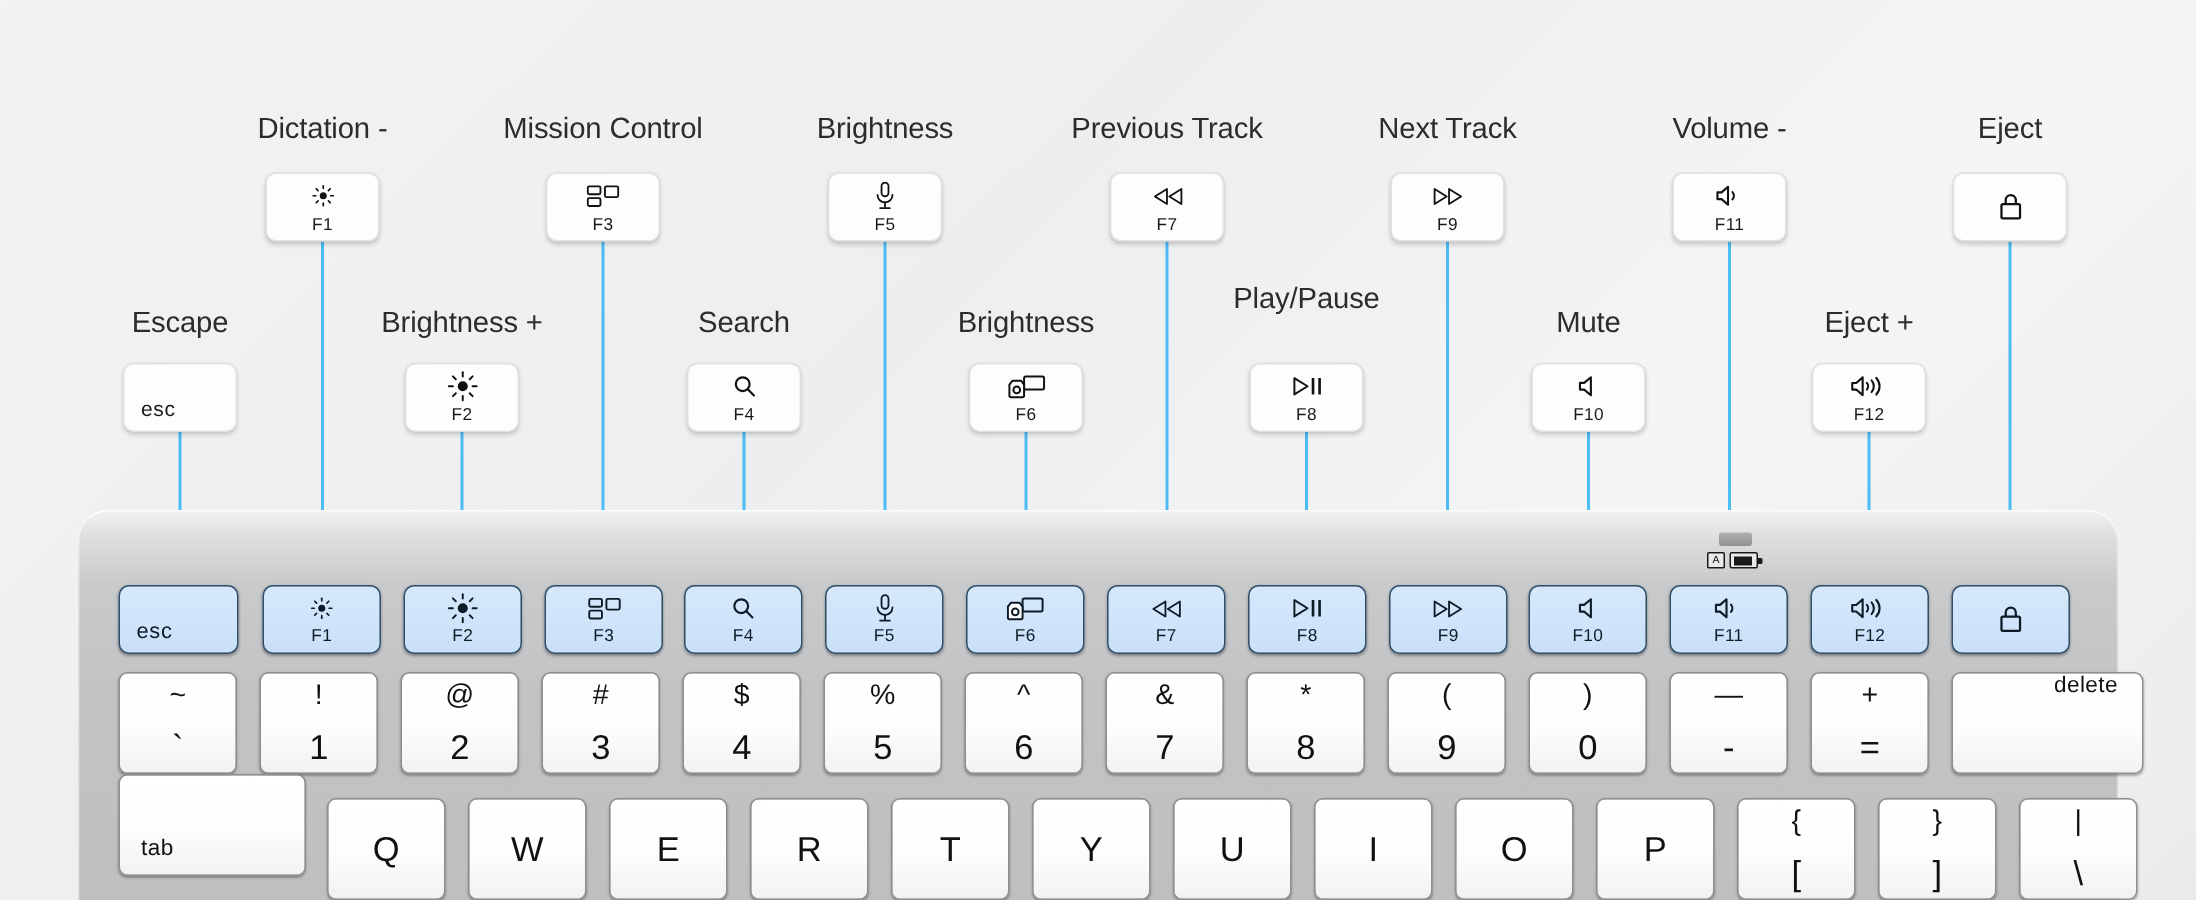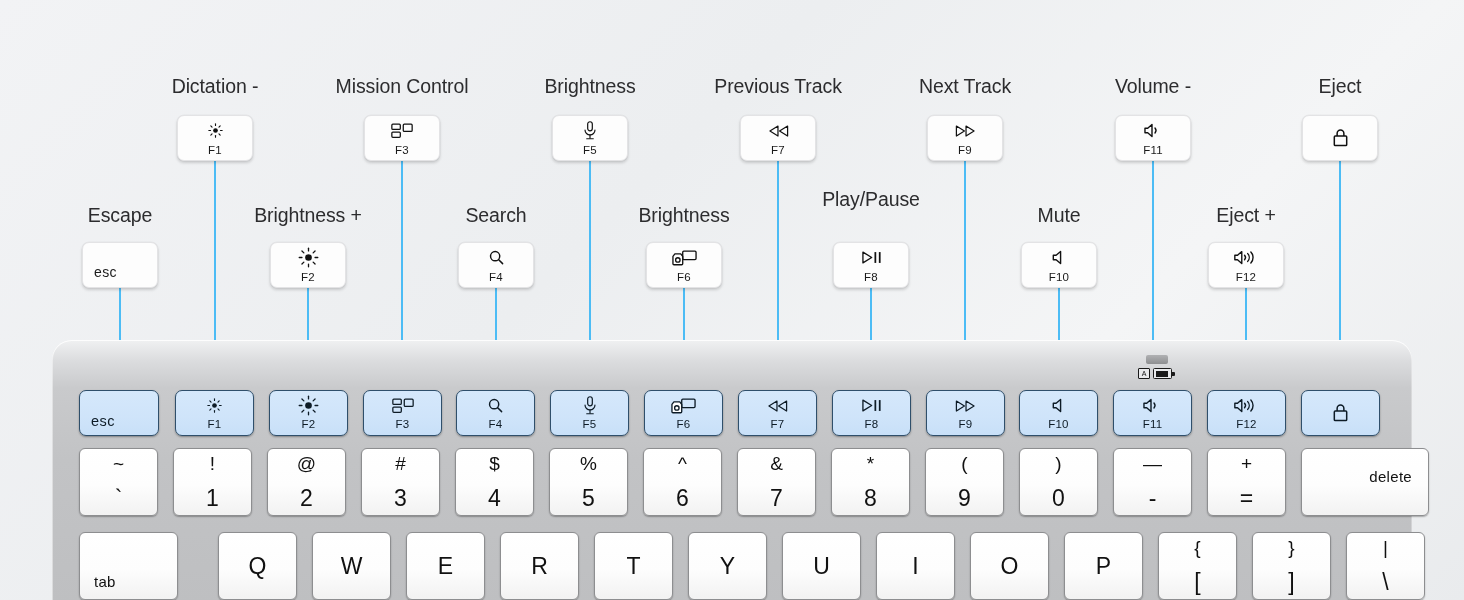--- a/index.html
+++ b/index.html
@@ -133,21 +133,21 @@
     font-size: 23px;
     line-height: 1;
     margin-top: 13px;
     height: 24px;
     display: flex; align-items: center;
   }
   .key .single { font-size: 23px; line-height: 1; }
 
   
   .key.word-r {
-    align-items: flex-end; justify-content: center;
+    align-items: flex-end; justify-content: flex-start;
     padding: 0 16px 11px 0;
   }
   .key.word-l {
     align-items: flex-start; justify-content: flex-end;
     padding: 0 0 10px 14px;
   }
   .key.word-r .wlabel, .key.word-l .wlabel {
     font-size: 15px; line-height: 1; letter-spacing: 0.3px;
   }
 
@@ -553,21 +553,21 @@
       </div>
       <div class="key" style="left: 1155px; top: 108px; width: 79px; height: 68px;">
         <span class="top">+</span>
         <span class="bot">=</span>
       </div>
       <div class="key word-r" style="left: 1249px; top: 108px; width: 128px; height: 68px;">
         <span class="wlabel">delete</span>
       </div>
     </div>
   <div class="krow" id="qwerty-row">
-      <div class="key word-l" style="left: 27px; top: 192px; width: 99px; height: 68px;">
+      <div class="key word-l" style="left: 27px; top: 176px; width: 125px; height: 68px;">
         <span class="wlabel">tab</span>
       </div>
       <div class="key" style="left: 166px; top: 192px; width: 79px; height: 68px;">
         <span class="single">Q</span>
       </div>
       <div class="key" style="left: 260px; top: 192px; width: 79px; height: 68px;">
         <span class="single">W</span>
       </div>
       <div class="key" style="left: 354px; top: 192px; width: 79px; height: 68px;">
         <span class="single">E</span>

